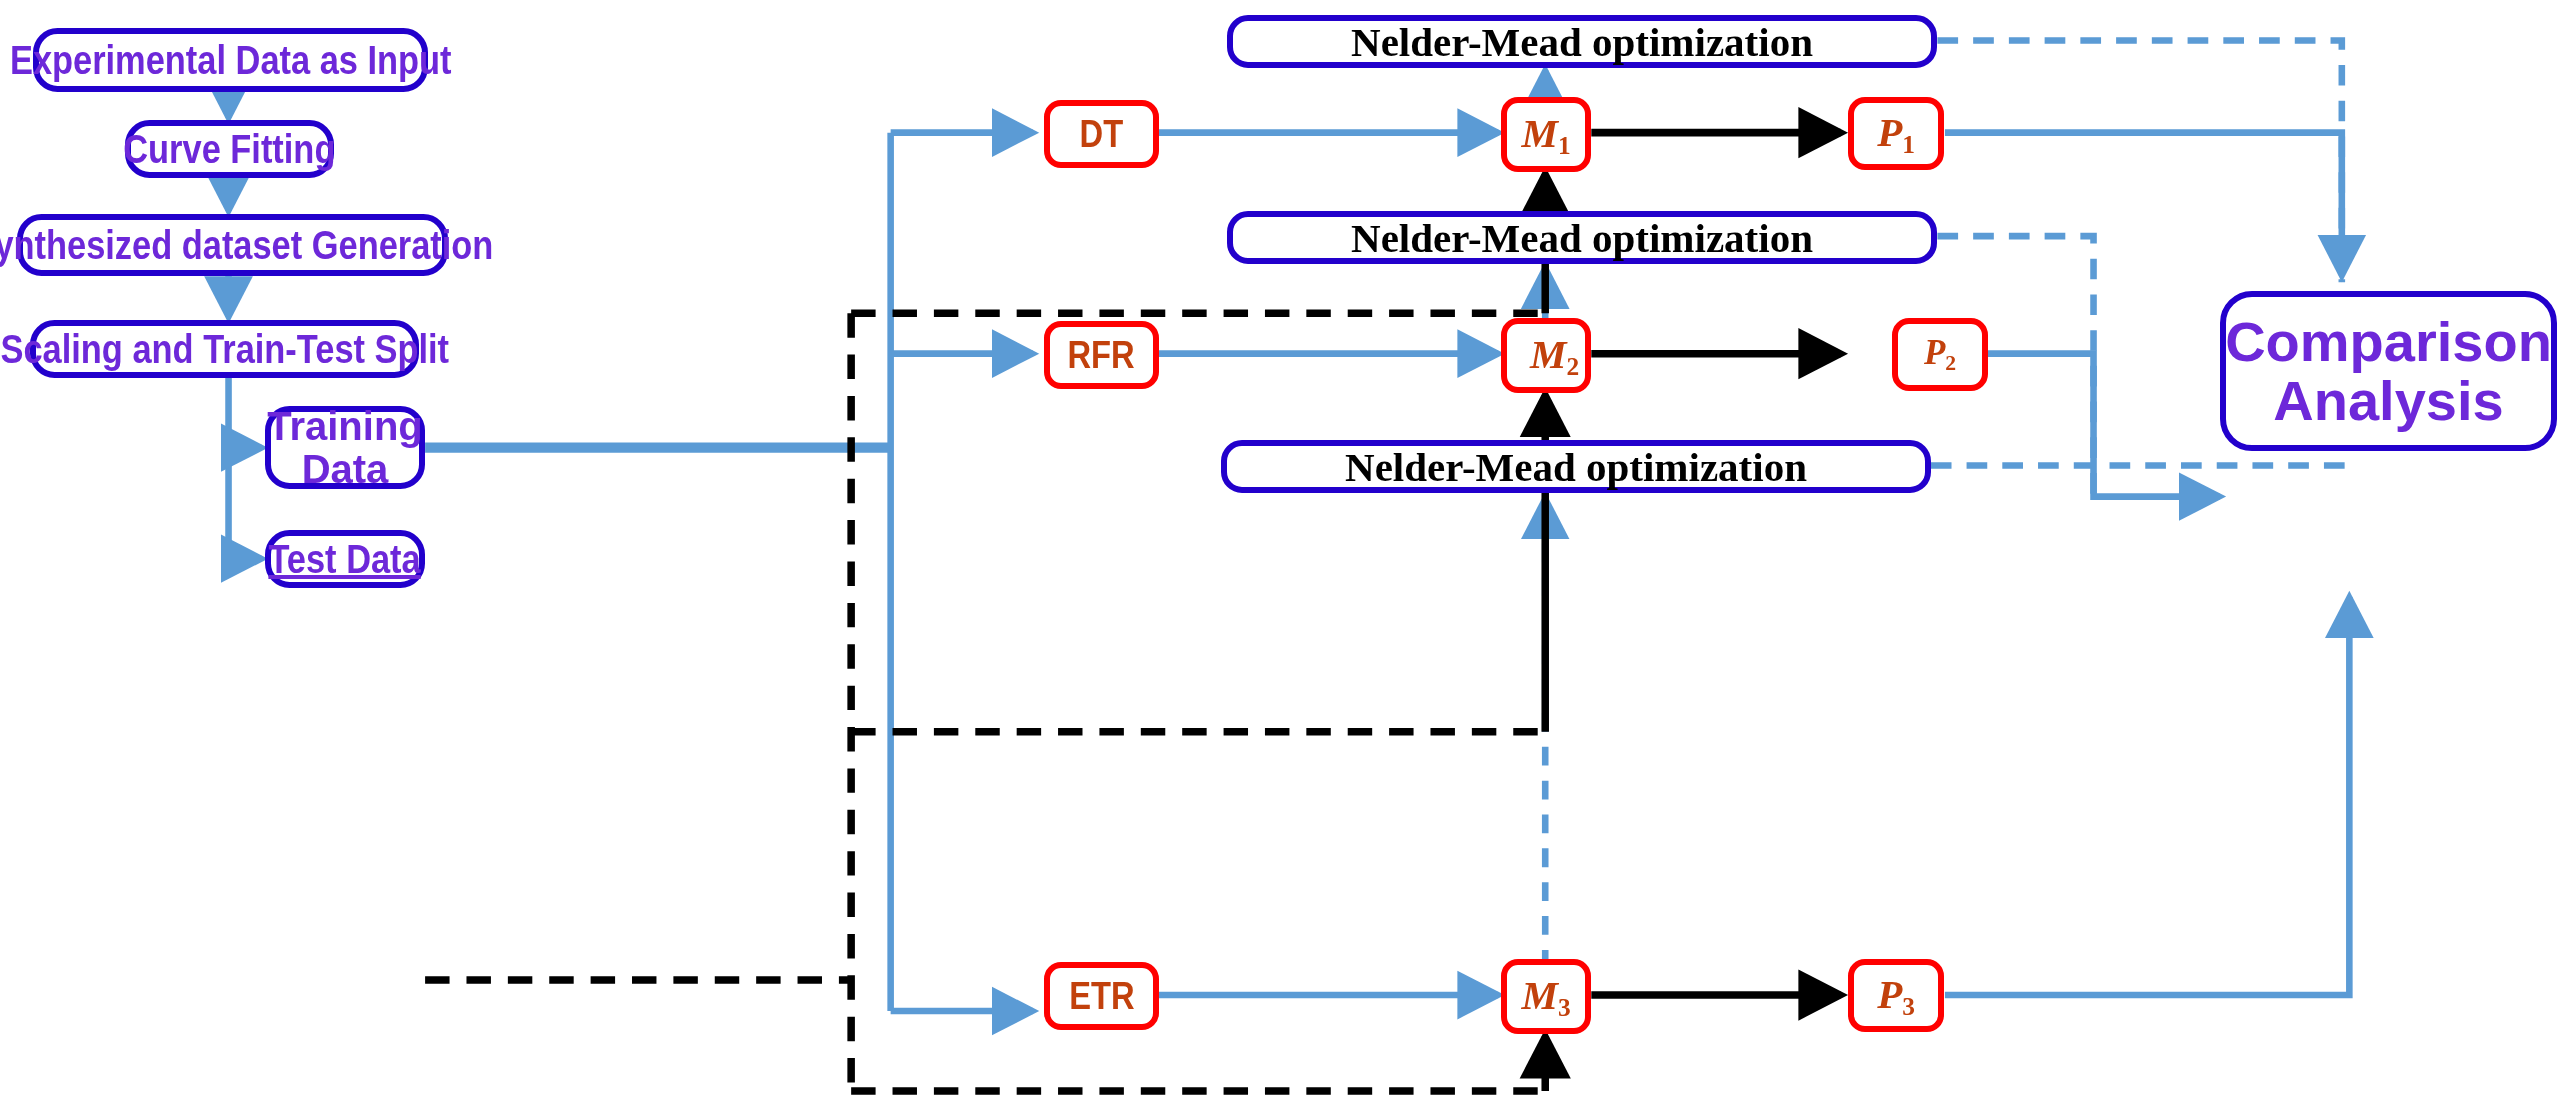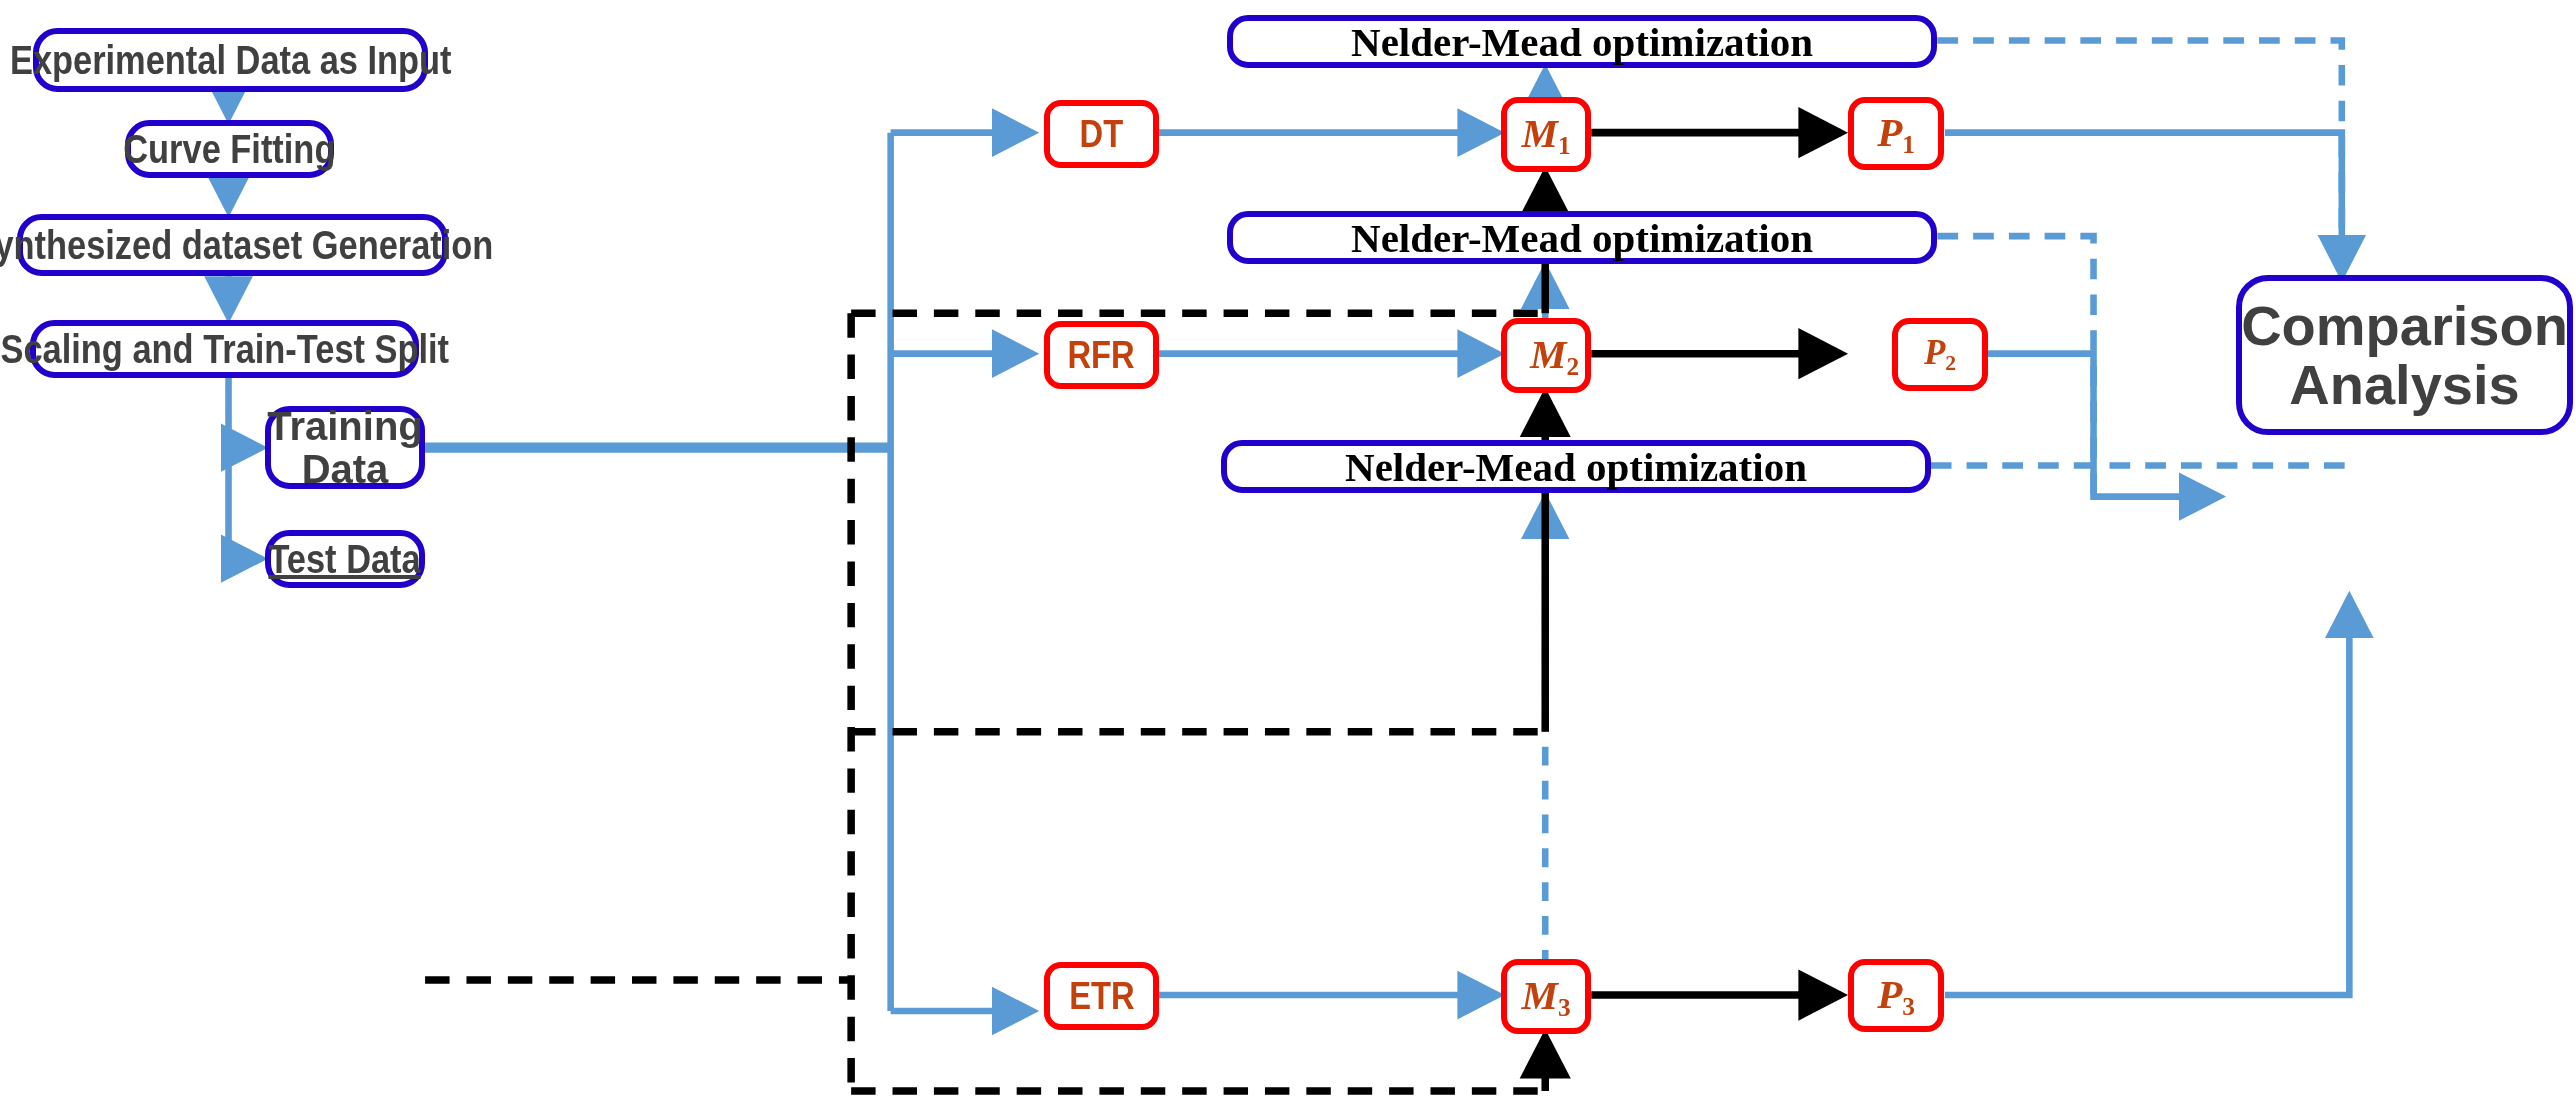--- a/index.html
+++ b/index.html
@@ -4,21 +4,21 @@
 <style>
   html,body{margin:0;padding:0;background:#ffffff;}
   body{width:2576px;height:1107px;overflow:hidden;
        font-family:"Liberation Sans", sans-serif;}
   #stage{position:relative;width:2576px;height:1107px;background:#fff;}
   svg.layer{position:absolute;left:0;top:0;width:2576px;height:1107px;}
   .node{position:absolute;box-sizing:border-box;display:flex;
         align-items:center;justify-content:center;text-align:center;
         background:#ffffff;}
   .blue-node{border:6.6px solid #2200cc;border-radius:24.5px;
-             font-family:"Liberation Sans", sans-serif;font-weight:bold;color:#404040;}
+             font-family:"Liberation Sans", sans-serif;font-weight:bold;color:#6d28d9;}
   .red-node{border:6.6px solid #ff0000;border-radius:17px;
             font-family:"Liberation Sans", sans-serif;font-weight:bold;color:#c2410c;}
   .serif-node{border:6.6px solid #2200cc;border-radius:21px;
               font-family:"Liberation Serif", serif;font-weight:bold;color:#000;}
   .math{font-family:"Liberation Serif", serif;font-style:italic;font-weight:bold;}
   .math sub{font-size:0.62em;font-style:normal;font-weight:bold;vertical-align:-0.28em;
             font-family:"Liberation Serif", serif;}
   .cond{transform:scaleX(0.86);transform-origin:center;display:inline-block;white-space:nowrap;}
   .twoline{line-height:1.06;}
 </style>
@@ -169,19 +169,19 @@
   </div>
 
   <div class="node red-node" style="left:1848px;top:318px;width:96px;height:73px;font-size:35px;margin-left:44px;">
     <span class="math"><span>P</span><sub>2</sub></span>
   </div>
 
   <div class="node red-node" style="left:1848px;top:959px;width:96px;height:73px;font-size:41px;">
     <span class="math"><span>P</span><sub>3</sub></span>
   </div>
 
-  <div class="node blue-node twoline" style="left:2220px;top:275px;width:337px;height:160px;font-size:56px;flex-direction:column;border-radius:32px;margin-left:16px;">
+  <div class="node blue-node twoline" style="left:2220px;top:291px;width:337px;height:160px;font-size:56px;flex-direction:column;border-radius:32px;">
     <span>Comparison</span>
     <span>Analysis</span>
   </div>
 
 </div>
 
 
 </body></html>

